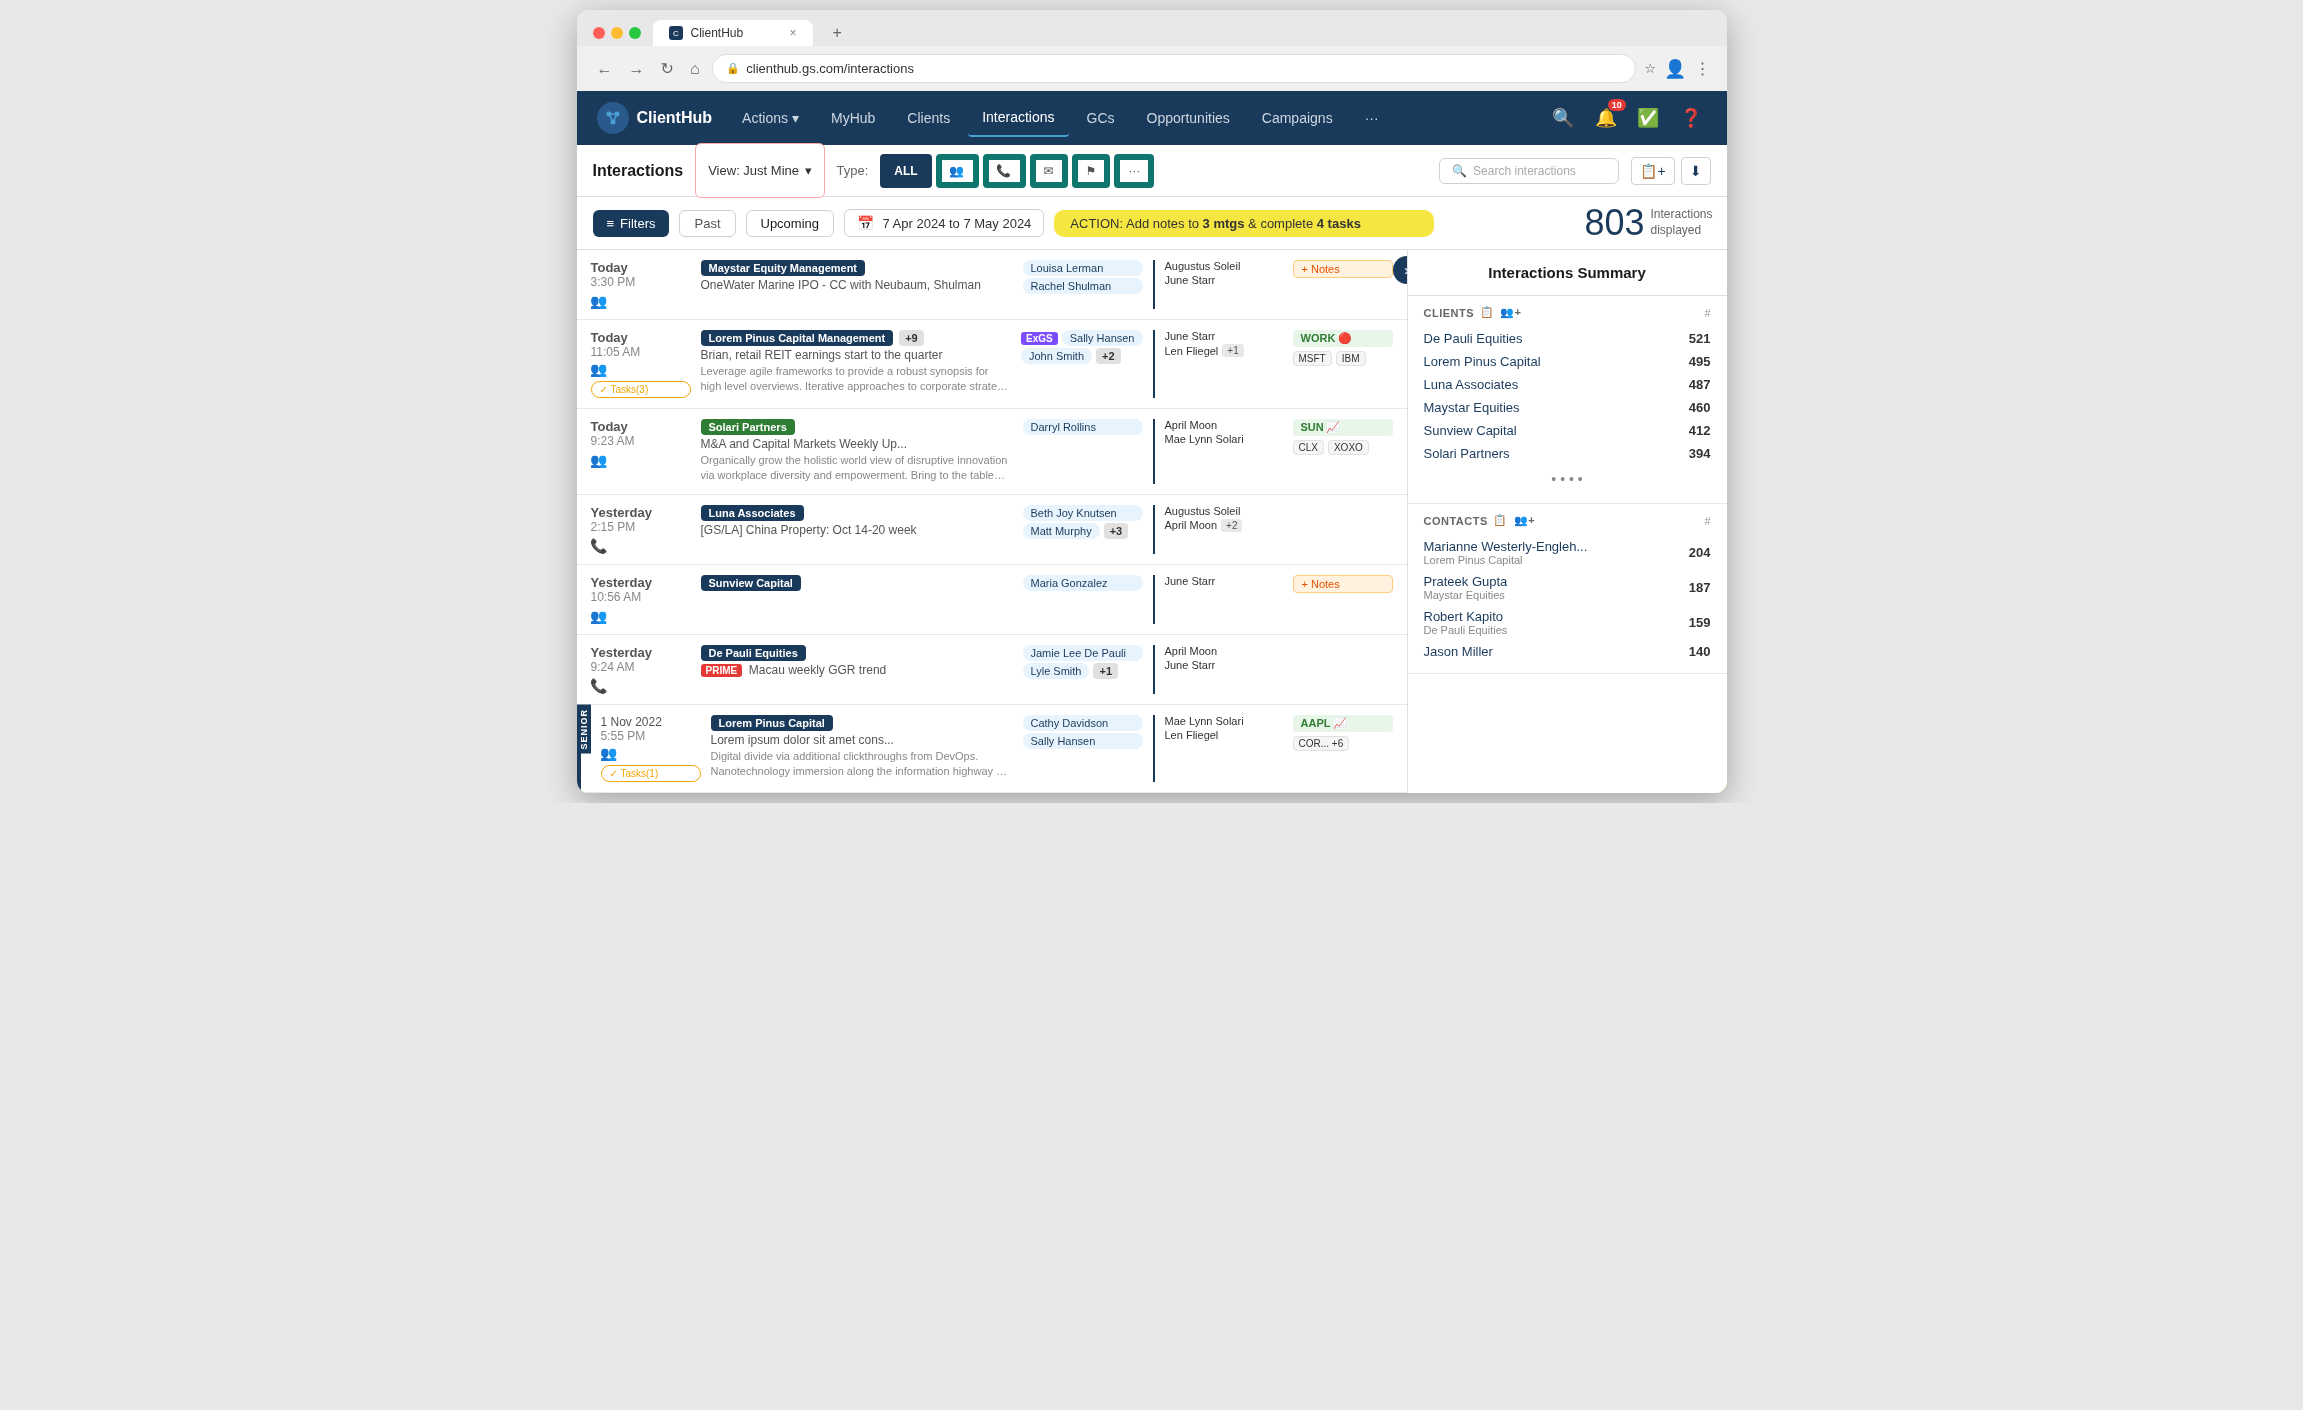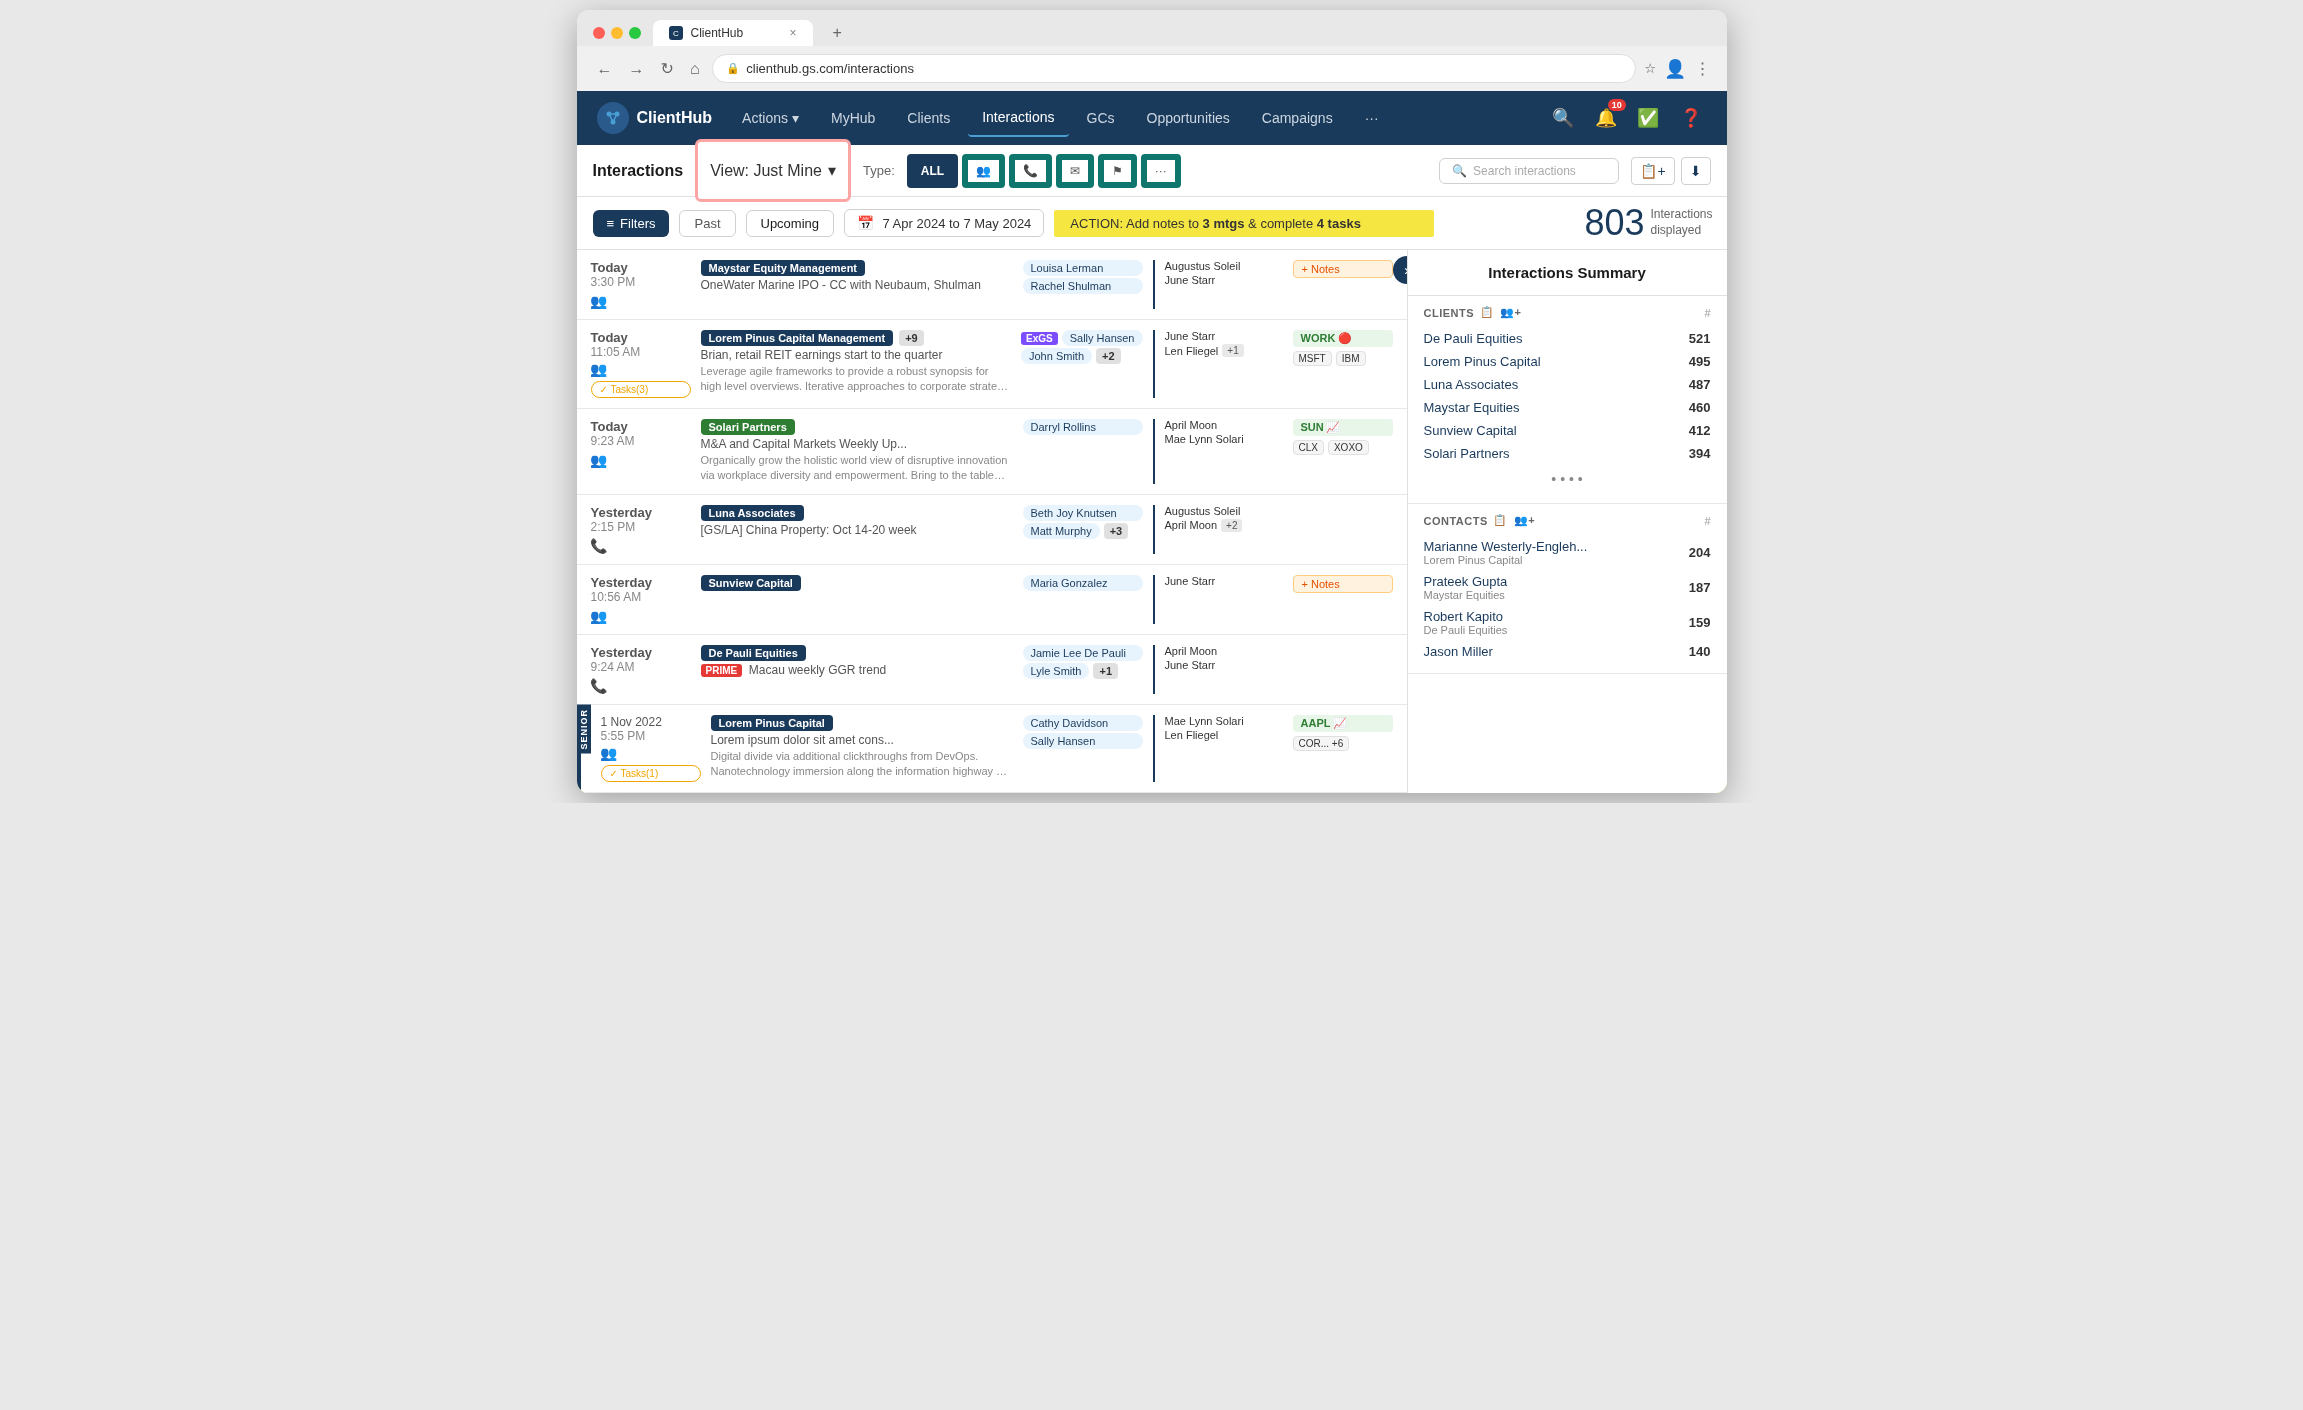--- a/index.html
+++ b/index.html
@@ -37,38 +37,38 @@
     .logo-text { color: white; font-size: 16px; font-weight: 600; }
     .nav-item { color: #ccd6e0; font-size: 14px; padding: 6px 14px; cursor: pointer; border-radius: 4px; display: flex; align-items: center; gap: 4px; height: 38px; align-items: center; }
     .nav-item.active { color: white; border-bottom: 2px solid #4a9fd4; }
     .nav-actions-right { margin-left: auto; display: flex; align-items: center; gap: 12px; }
     .nav-icon-btn { background: none; border: none; color: #ccd6e0; font-size: 18px; cursor: pointer; position: relative; padding: 4px; }
     .nav-badge { position: absolute; top: -4px; right: -4px; background: #e53935; color: white; font-size: 9px; font-weight: bold; border-radius: 8px; padding: 1px 4px; }
 
     
     .sub-header { background: white; border-bottom: 1px solid #e0e0e0; padding: 0 16px; display: flex; align-items: center; gap: 12px; height: 52px; }
     .page-title { font-size: 16px; font-weight: 600; color: #1a1a1a; }
-    .view-select { border: 3px solid #fca5a5; border-radius: 6px; padding: 19px 12px; font-size: 16px; color: #333; cursor: pointer; display: flex; align-items: center; gap: 6px; background: white; }
+    .view-select { border: 1px solid #fca5a5; border-radius: 6px; padding: 19px 12px; font-size: 13px; color: #333; cursor: pointer; display: flex; align-items: center; gap: 6px; background: white; }
     .type-label { font-size: 13px; color: #666; }
     .type-filters { display: flex; align-items: center; gap: 4px; }
     .type-btn { border: 6px solid #0f766e; background: white; border-radius: 4px; padding: 4px 8px; font-size: 12px; cursor: pointer; color: #555; }
     .type-btn.active { background: #1a3a5c; color: white; border-color: #1a3a5c; font-weight: 600; }
     .search-box { margin-left: auto; border: 1px solid #d0d0d0; border-radius: 6px; padding: 5px 12px; font-size: 13px; color: #999; display: flex; align-items: center; gap: 6px; width: 180px; }
     .search-icon-small { color: #999; font-size: 12px; }
     .header-actions { display: flex; gap: 6px; }
     .header-action-btn { border: 1px solid #d0d0d0; background: white; border-radius: 4px; padding: 5px 8px; cursor: pointer; color: #1a3a5c; font-size: 14px; }
 
     
     .filter-bar { background: white; border-bottom: 1px solid #e0e0e0; padding: 8px 16px; display: flex; align-items: center; gap: 10px; }
     .filter-btn { background: #1a3a5c; color: white; border: none; border-radius: 6px; padding: 6px 14px; font-size: 13px; cursor: pointer; display: flex; align-items: center; gap: 6px; }
     .time-btn { border: 1px solid #d0d0d0; border-radius: 6px; padding: 5px 14px; font-size: 13px; cursor: pointer; background: white; color: #555; }
     .time-btn.active { background: white; color: #1a1a1a; font-weight: 500; }
     .date-range { display: flex; align-items: center; gap: 8px; border: 1px solid #d0d0d0; border-radius: 6px; padding: 5px 12px; font-size: 13px; color: #333; cursor: pointer; background: white; }
     .cal-icon { color: #f0a500; font-size: 14px; }
-    .action-banner { background: #f5e642; border-radius: 2px; padding: 6px 16px; font-size: 13px; color: #333; flex: 1; max-width: 380px; }
+    .action-banner { background: #f5e642; border-radius: 10px; padding: 6px 16px; font-size: 13px; color: #333; flex: 1; max-width: 380px; }
     .action-banner b { font-weight: 700; }
     .count-display { margin-left: auto; display: flex; align-items: center; gap: 6px; }
     .count-num { font-size: 36px; font-weight: 300; color: #1a3a5c; line-height: 1; }
     .count-label { font-size: 12px; color: #666; max-width: 60px; line-height: 1.3; }
 
     
     .main-content { display: flex; background: #bef264; min-height: 540px; }
 
     
     .interactions-list { flex: 1; overflow: hidden; }

